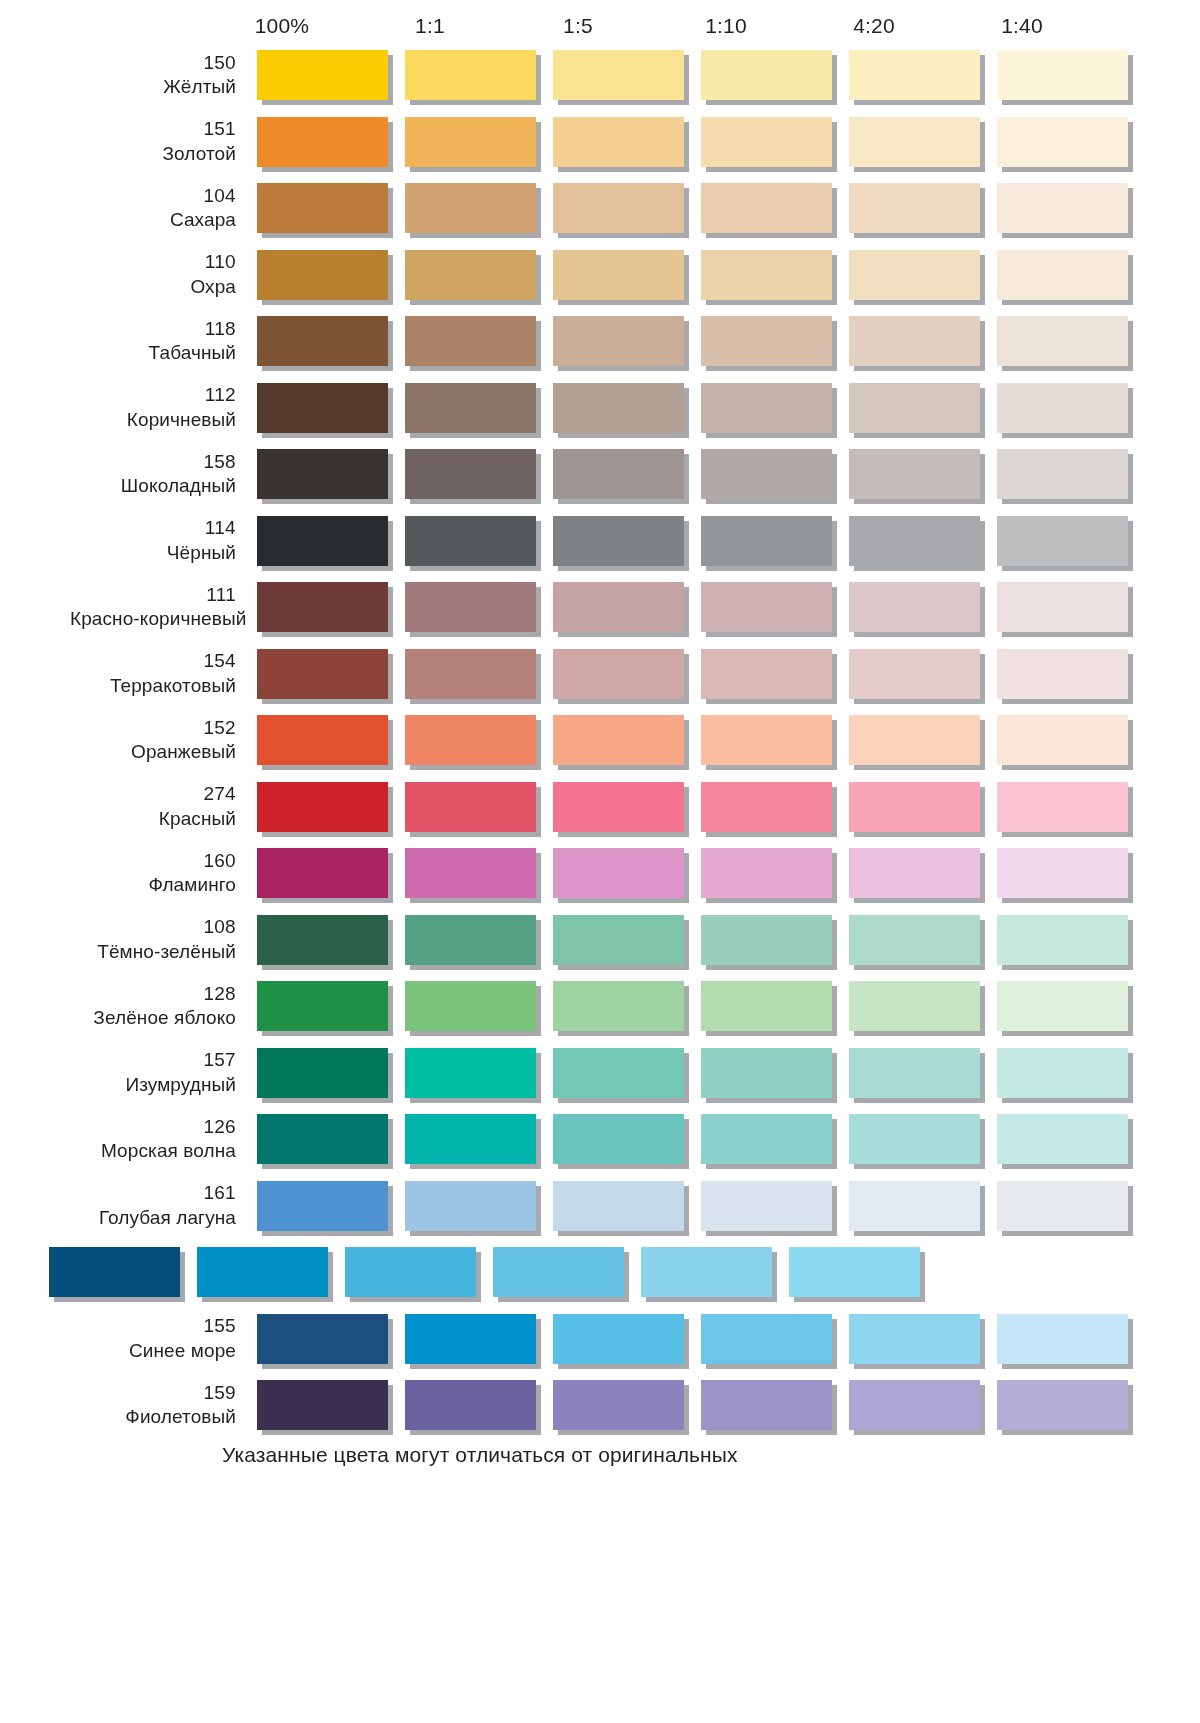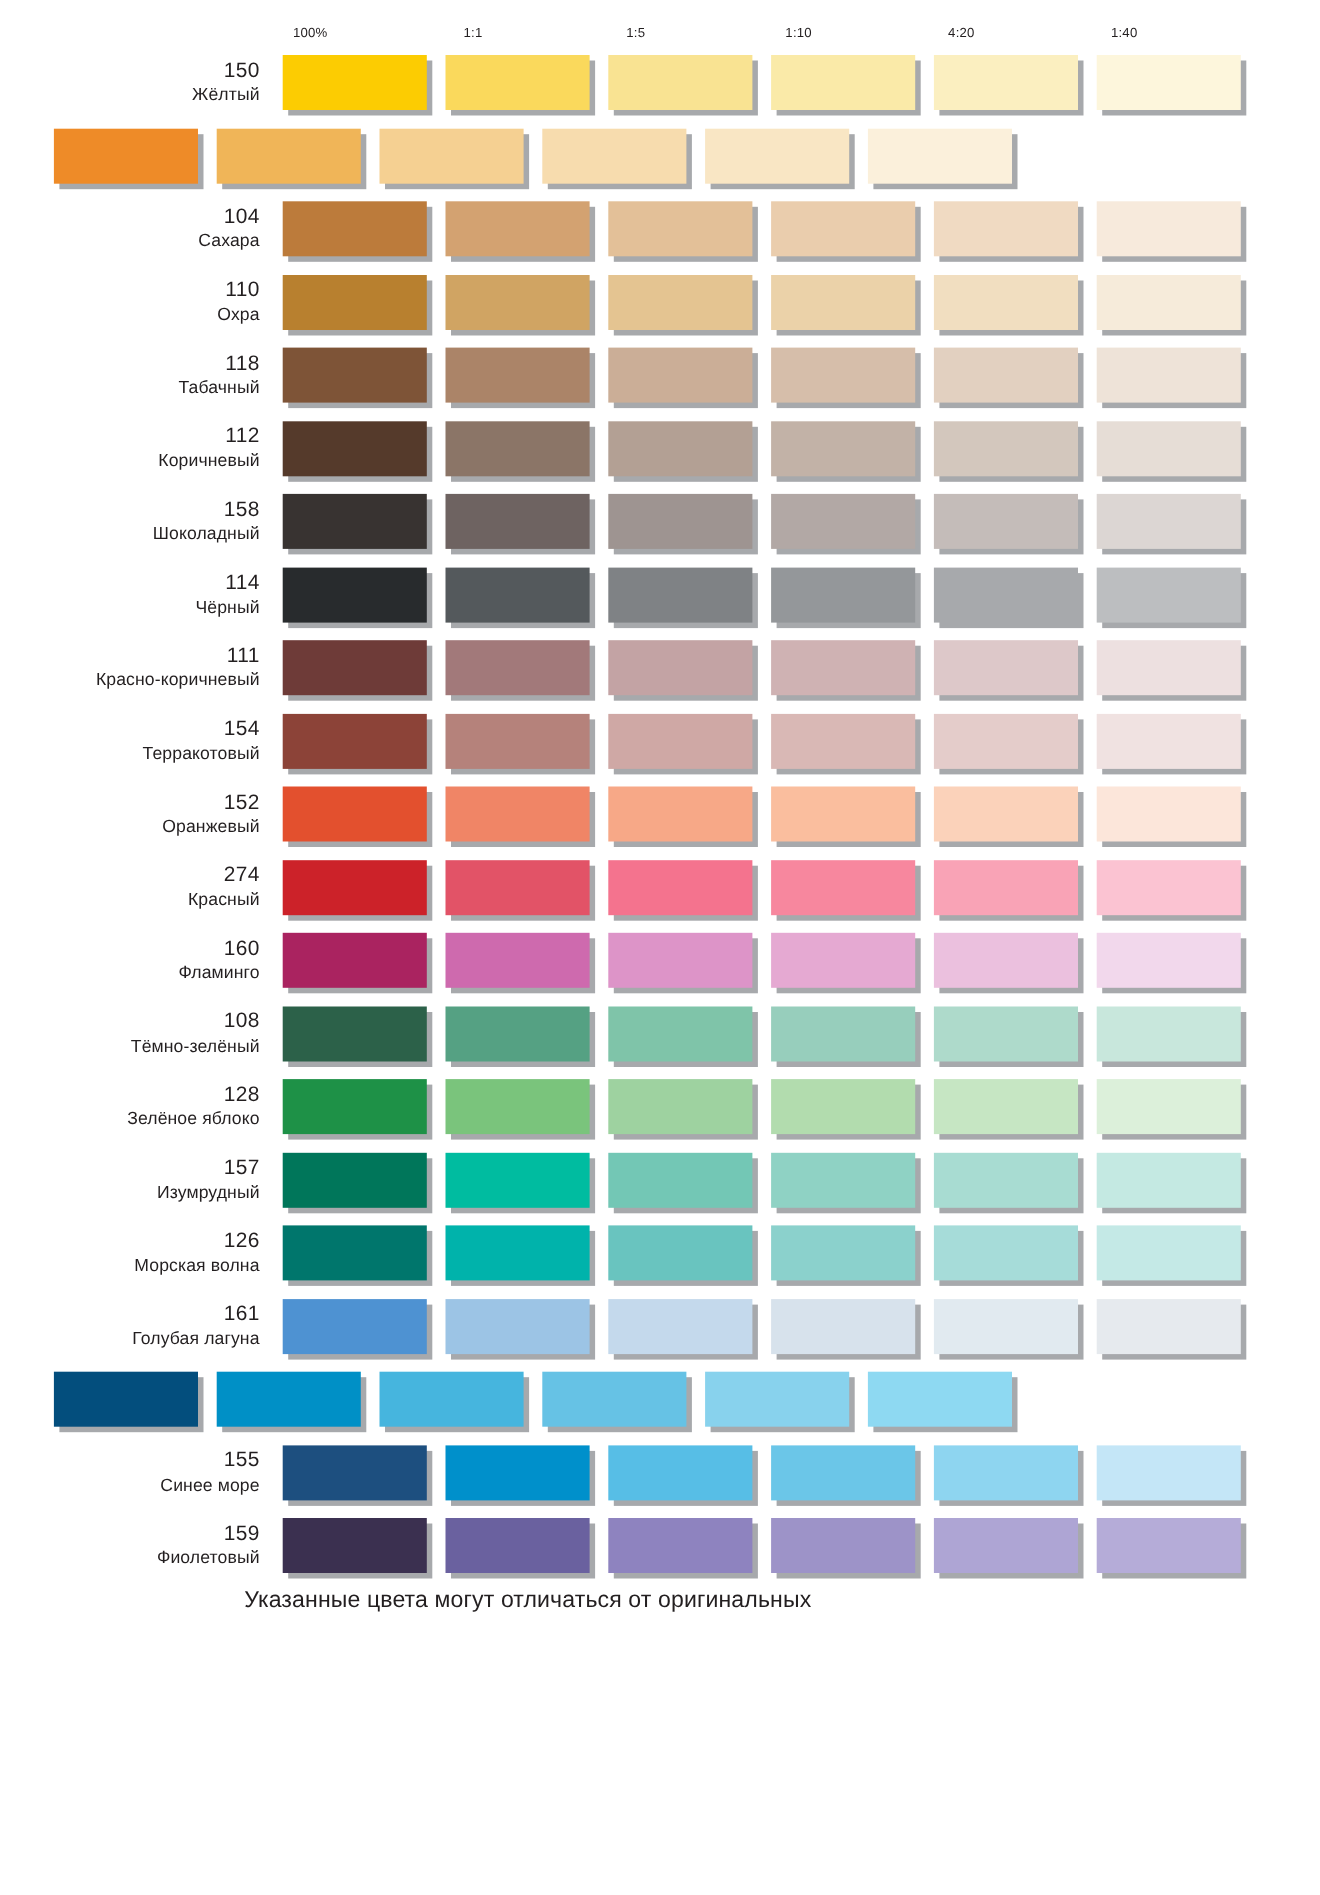--- a/index.html
+++ b/index.html
@@ -30,21 +30,21 @@
     padding-left: 0;
   }
   .label-col-spacer {
     width: 208px;
     flex: 0 0 208px;
   }
   .head-cell {
     width: 148px;
     flex: 0 0 148px;
     text-align: center;
-    font-size: 12px;
+    font-size: 21px;
     letter-spacing: 0.2px;
     color: #231f20;
     line-height: 1;
     padding-bottom: 6px;
   }
 
   
   .grid {
     display: flex;
     flex-direction: column;
@@ -65,21 +65,21 @@
     line-height: 1.28;
   }
   .row-code {
     display: block;
     font-size: 19px;
     color: #231f20;
     letter-spacing: 0.3px;
   }
   .row-name {
     display: block;
-    font-size: 16px;
+    font-size: 19px;
     color: #231f20;
     letter-spacing: 0.1px;
     white-space: nowrap;
     margin-left: 30px;
   }
 
   .swatch-cell {
     width: 148px;
     flex: 0 0 148px;
     display: flex;
@@ -180,20 +180,24 @@
           </div>
         </div>
         <div class="swatch-cell">
           <div class="swatch" title="150 Жёлтый 1:40">
             <div class="shadow"></div>
             <div class="face" style="background: rgb(253, 246, 220);"></div>
           </div>
         </div>
       </div>
       <div class="row">
+        <div class="row-label">
+          <span class="row-code">151</span>
+          <span class="row-name">Золотой</span>
+        </div>
         <div class="swatch-cell">
           <div class="swatch" title="151 Золотой 100%">
             <div class="shadow"></div>
             <div class="face" style="background: rgb(238, 139, 40);"></div>
           </div>
         </div>
         <div class="swatch-cell">
           <div class="swatch" title="151 Золотой 1:1">
             <div class="shadow"></div>
             <div class="face" style="background: rgb(240, 181, 88);"></div>

